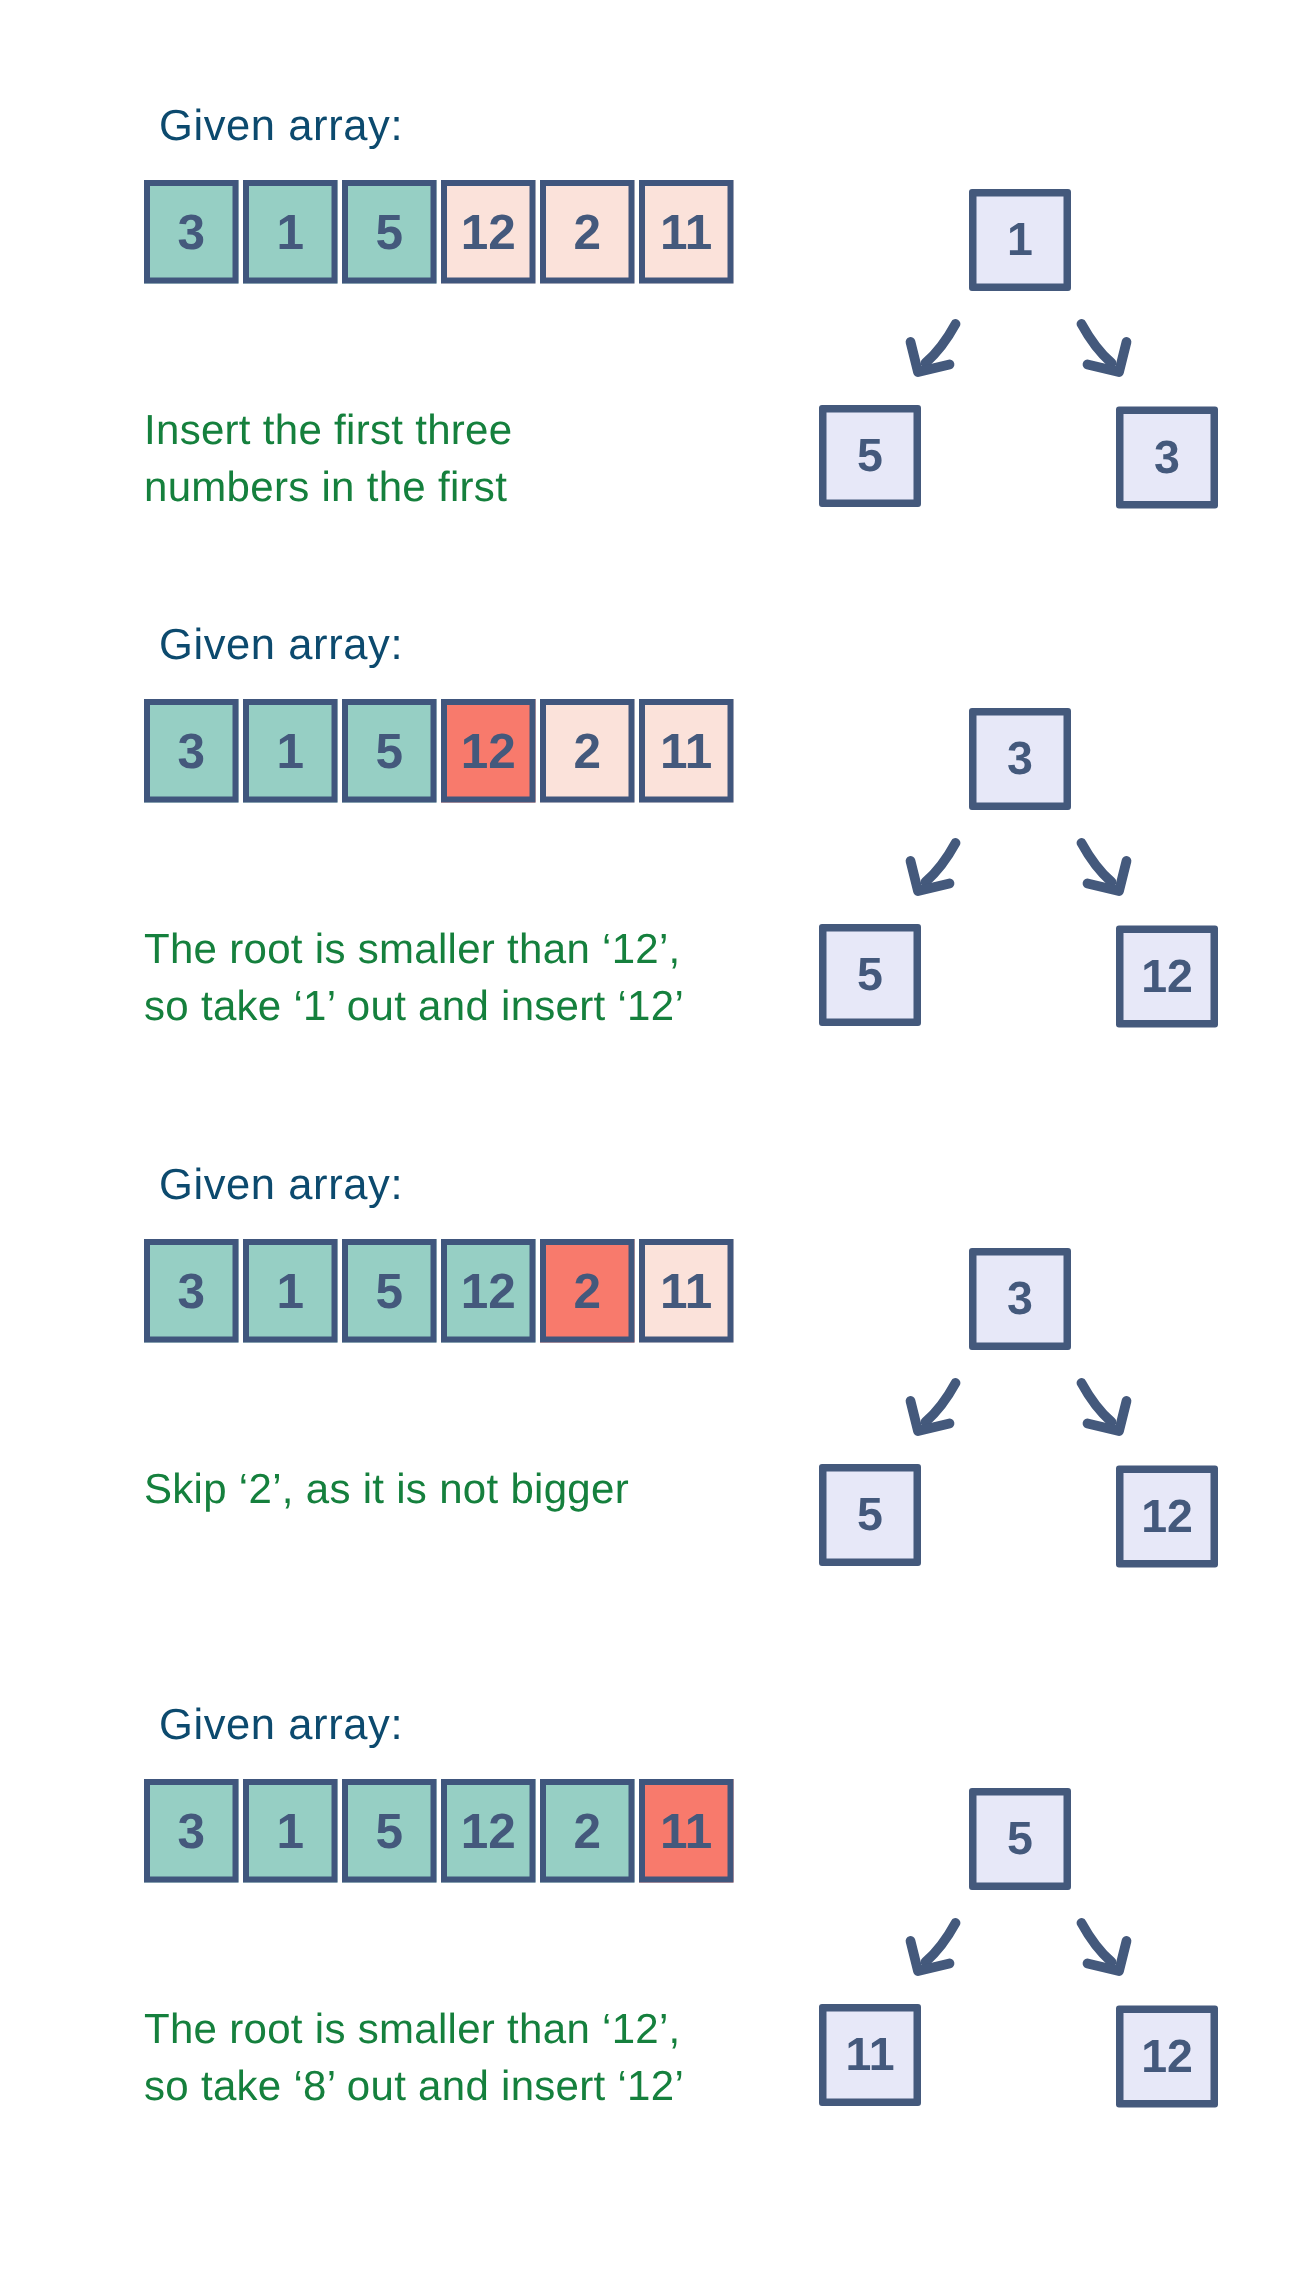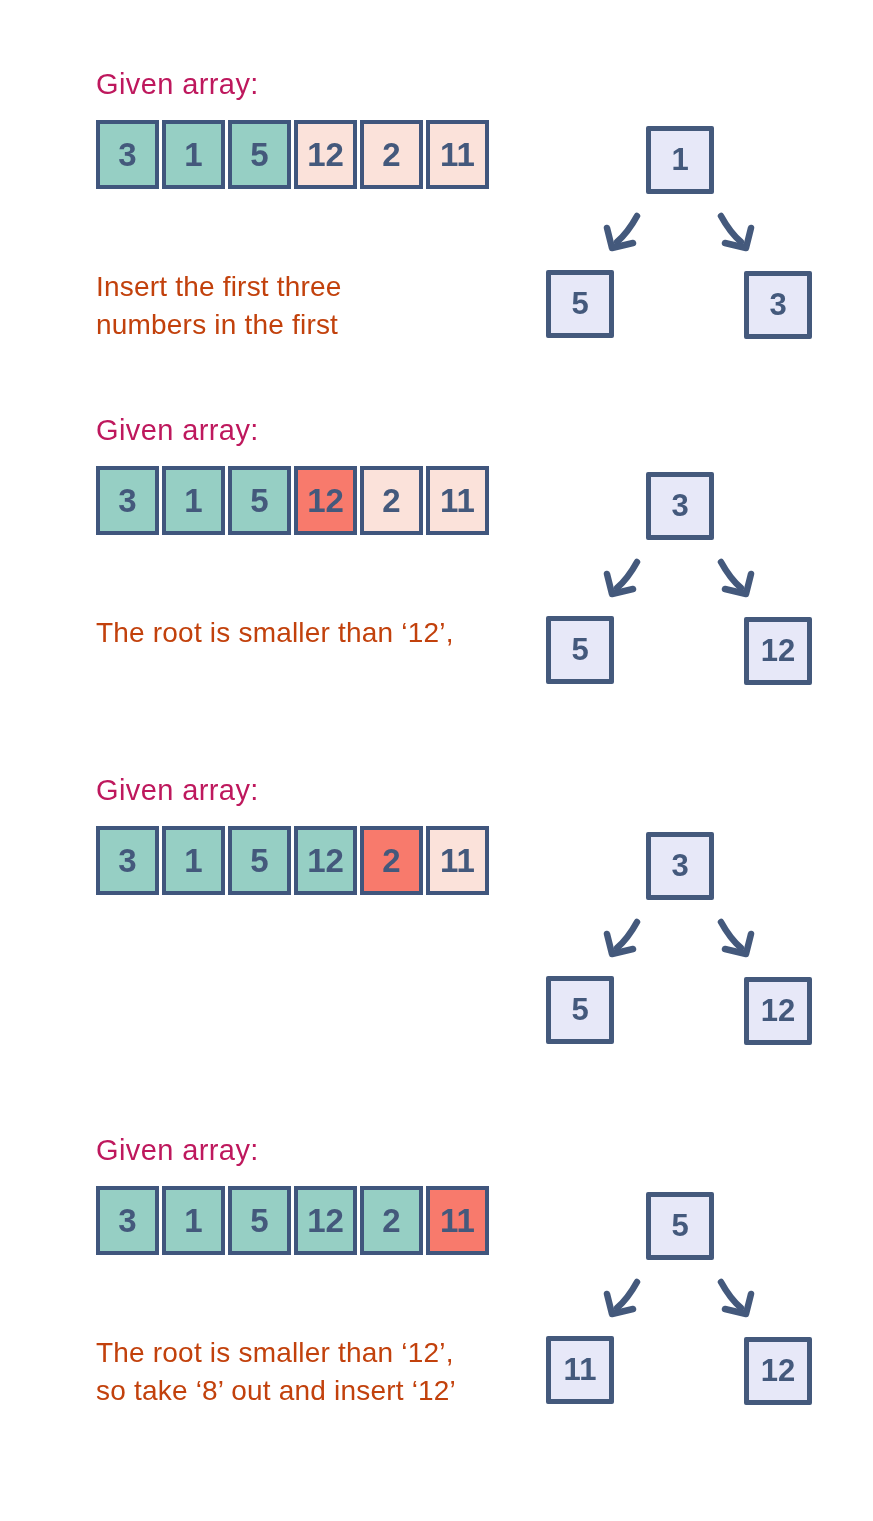--- a/index.html
+++ b/index.html
@@ -6,36 +6,36 @@
   .page {
     position: relative;
     width: 873px;
     height: 1521px;
     background: #ffffff;
     overflow: hidden;
     font-family: "Liberation Sans", sans-serif;
   }
   .section { position: absolute; left: 0; width: 873px; height: 346px; }
   .sec-label {
-    position: absolute; left: 96px; top: 0;
-    font-size: 29px; color: #be185d; letter-spacing: 0.4px;
+    position: absolute; left: 106px; top: 0;
+    font-size: 29px; color: #0c4a6e; letter-spacing: 0.4px;
   }
   .array { position: absolute; left: 96px; top: 52px; display: flex; gap: 3px; }
   .cell {
     width: 63px; height: 69px; box-sizing: border-box;
     border: 4px solid #40567d;
     display: flex; align-items: center; justify-content: center;
     font-size: 33px; font-weight: bold; color: #44597c;
   }
   .cell--teal  { background: #96cfc4; }
   .cell--pink  { background: #fbe2da; }
   .cell--coral { background: #f87a6c; }
   .caption {
     position: absolute; left: 96px; top: 200px;
-    font-size: 28px; line-height: 38px; color: #c2410c; letter-spacing: 0.2px;
+    font-size: 28px; line-height: 38px; color: #15803d; letter-spacing: 0.2px;
   }
   .node {
     position: absolute; width: 68px; height: 68px; box-sizing: border-box;
     border: 5px solid #44597c; background: #e7e8f8; border-radius: 2px;
     display: flex; align-items: center; justify-content: center;
     font-size: 31px; font-weight: bold; color: #44597c;
   }
   .node-root  { left: 646px; top: 58px; }
   .node-left  { left: 546px; top: 202px; }
   .node-right { left: 744px; top: 203px; }
@@ -84,20 +84,21 @@
     <div class="array">
       <div class="cell cell--teal">3</div>
       <div class="cell cell--teal">1</div>
       <div class="cell cell--teal">5</div>
       <div class="cell cell--coral">12</div>
       <div class="cell cell--pink">2</div>
       <div class="cell cell--pink">11</div>
     </div>
     <div class="caption">
       <div>The root is smaller than ‘12’,</div>
+      <div>so take ‘1’ out and insert ‘12’</div>
     </div>
     <div class="node node-root">3</div>
     <svg class="arrow arrow-left" viewBox="0 0 40 44">
       <path d="M36,4 C30,15 24,23 16,30" fill="none" stroke="#44597c" stroke-width="6.5" stroke-linecap="round"></path>
       <path d="M6,16 L11,36 L32,31" fill="none" stroke="#44597c" stroke-width="6.5" stroke-linecap="round" stroke-linejoin="round"></path>
     </svg>
     <svg class="arrow arrow-right" viewBox="0 0 40 44">
       <path d="M4,4 C10,15 16,23 24,30" fill="none" stroke="#44597c" stroke-width="6.5" stroke-linecap="round"></path>
       <path d="M34,16 L29,36 L8,31" fill="none" stroke="#44597c" stroke-width="6.5" stroke-linecap="round" stroke-linejoin="round"></path>
     </svg>
@@ -109,20 +110,21 @@
     <div class="sec-label">Given array:</div>
     <div class="array">
       <div class="cell cell--teal">3</div>
       <div class="cell cell--teal">1</div>
       <div class="cell cell--teal">5</div>
       <div class="cell cell--teal">12</div>
       <div class="cell cell--coral">2</div>
       <div class="cell cell--pink">11</div>
     </div>
     <div class="caption">
+      <div>Skip ‘2’, as it is not bigger</div>
     </div>
     <div class="node node-root">3</div>
     <svg class="arrow arrow-left" viewBox="0 0 40 44">
       <path d="M36,4 C30,15 24,23 16,30" fill="none" stroke="#44597c" stroke-width="6.5" stroke-linecap="round"></path>
       <path d="M6,16 L11,36 L32,31" fill="none" stroke="#44597c" stroke-width="6.5" stroke-linecap="round" stroke-linejoin="round"></path>
     </svg>
     <svg class="arrow arrow-right" viewBox="0 0 40 44">
       <path d="M4,4 C10,15 16,23 24,30" fill="none" stroke="#44597c" stroke-width="6.5" stroke-linecap="round"></path>
       <path d="M34,16 L29,36 L8,31" fill="none" stroke="#44597c" stroke-width="6.5" stroke-linecap="round" stroke-linejoin="round"></path>
     </svg>

